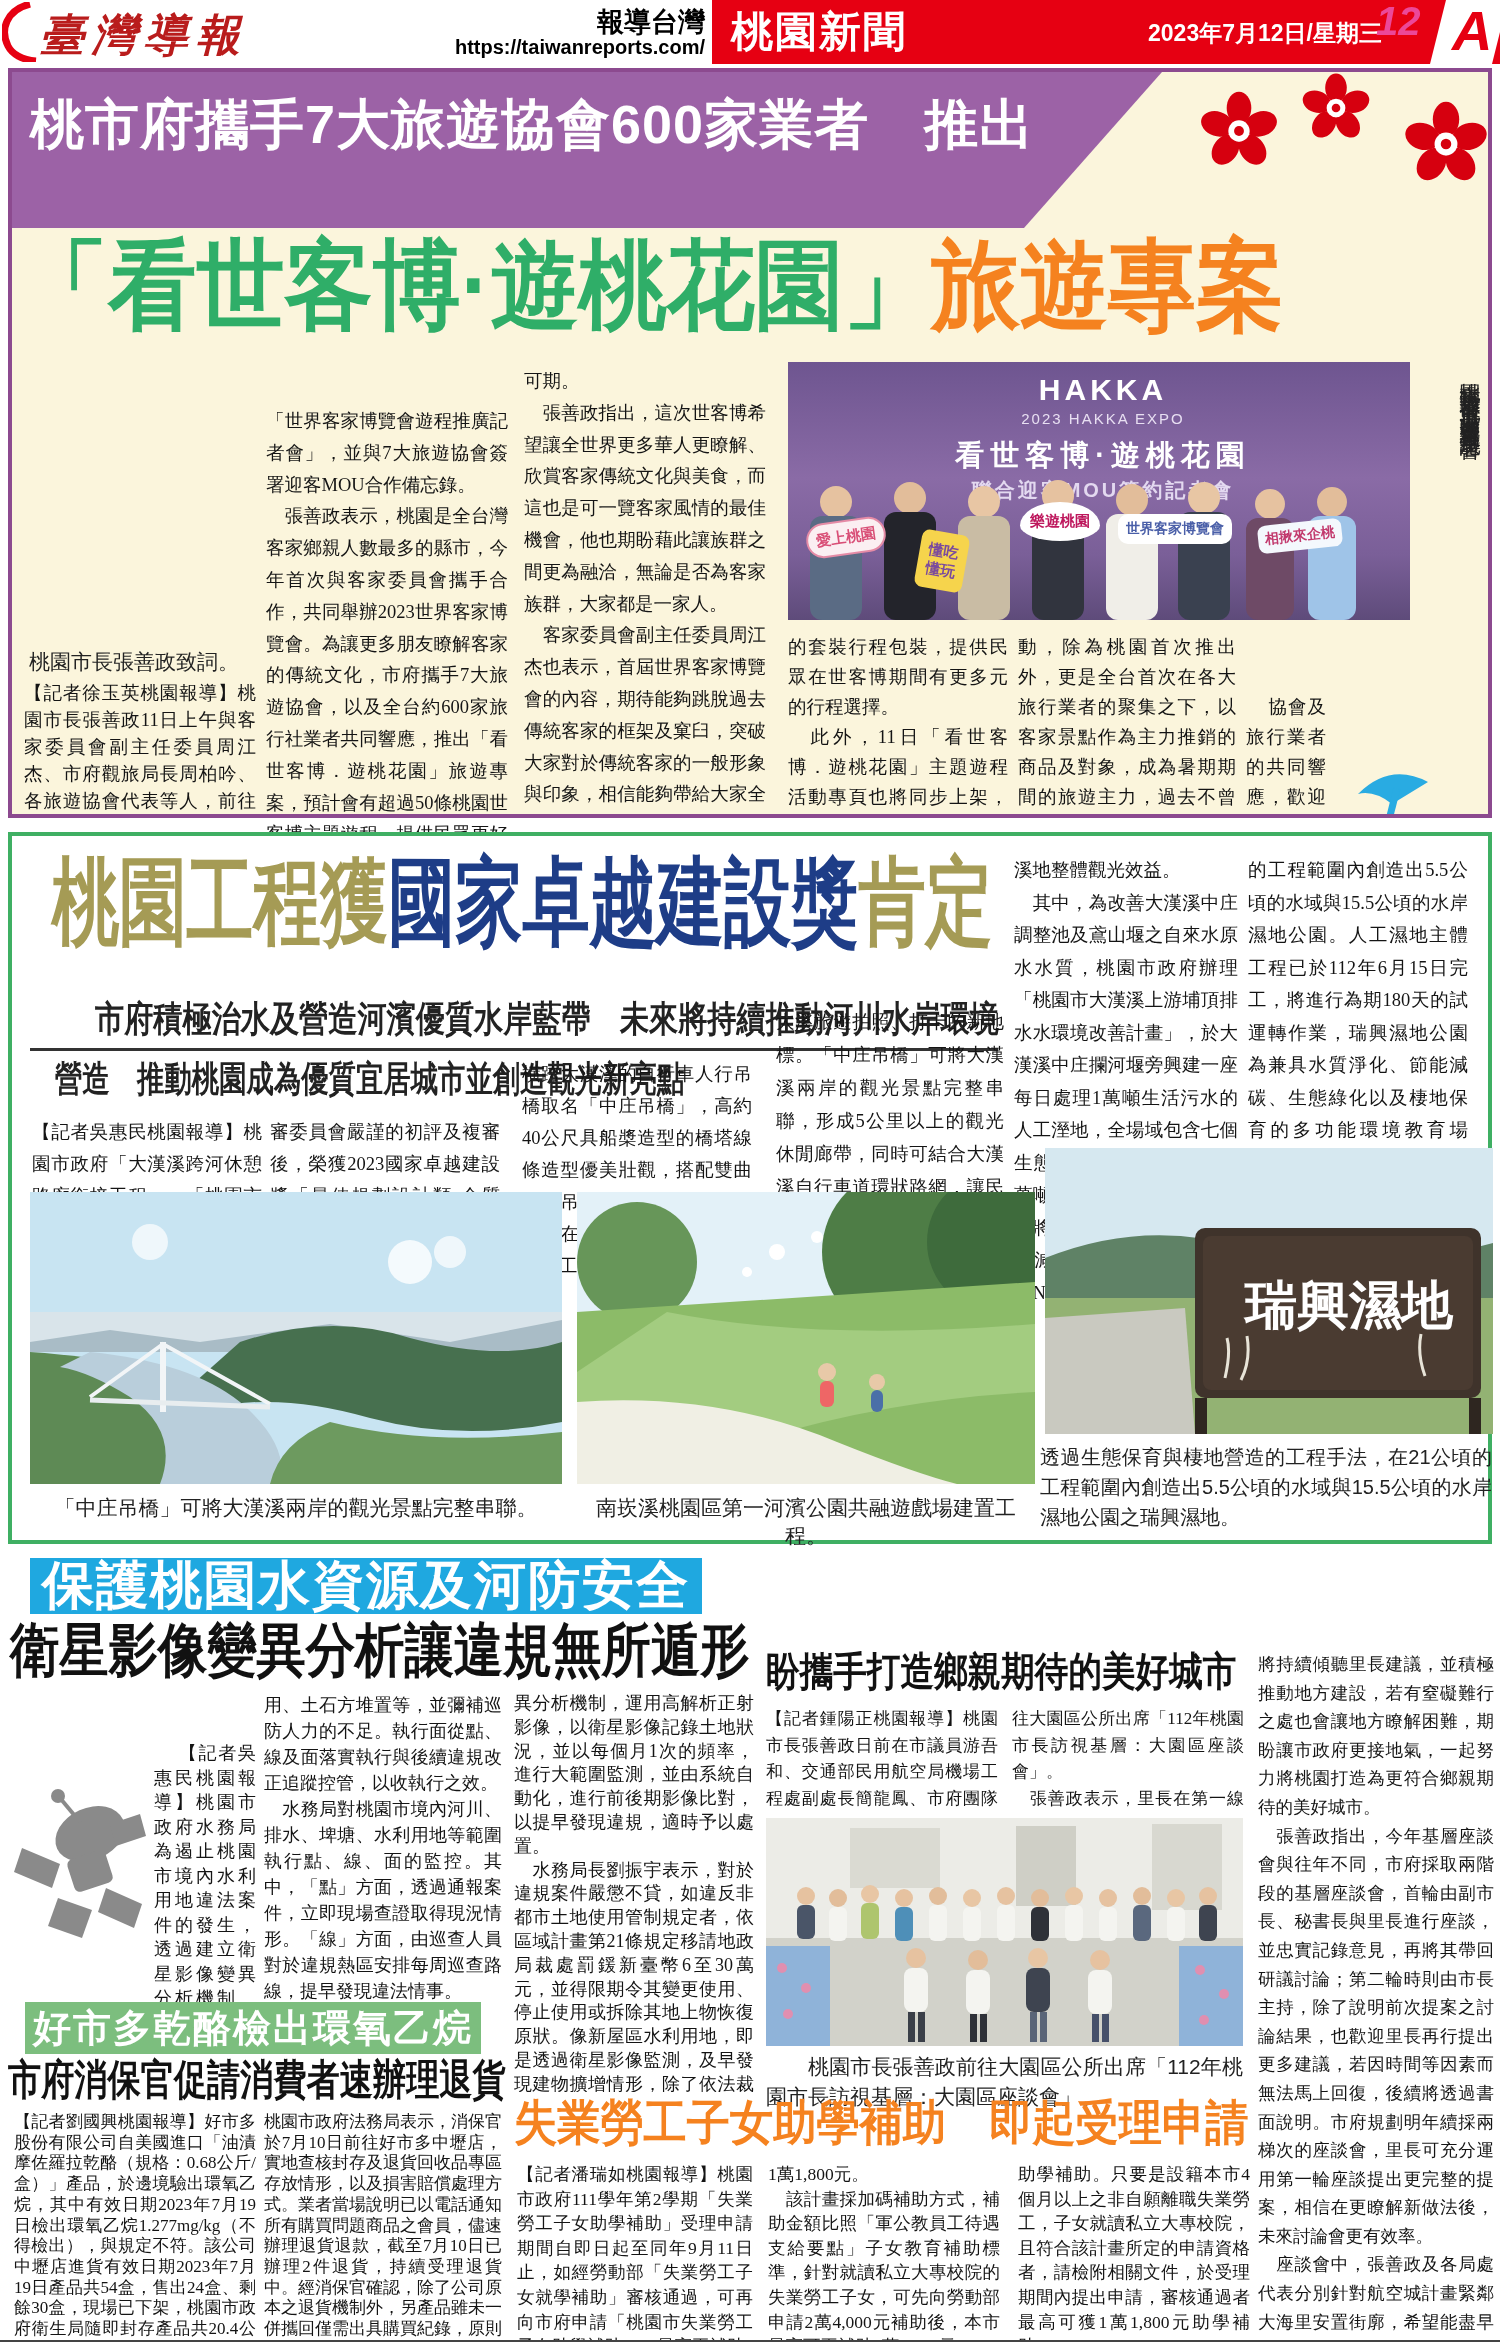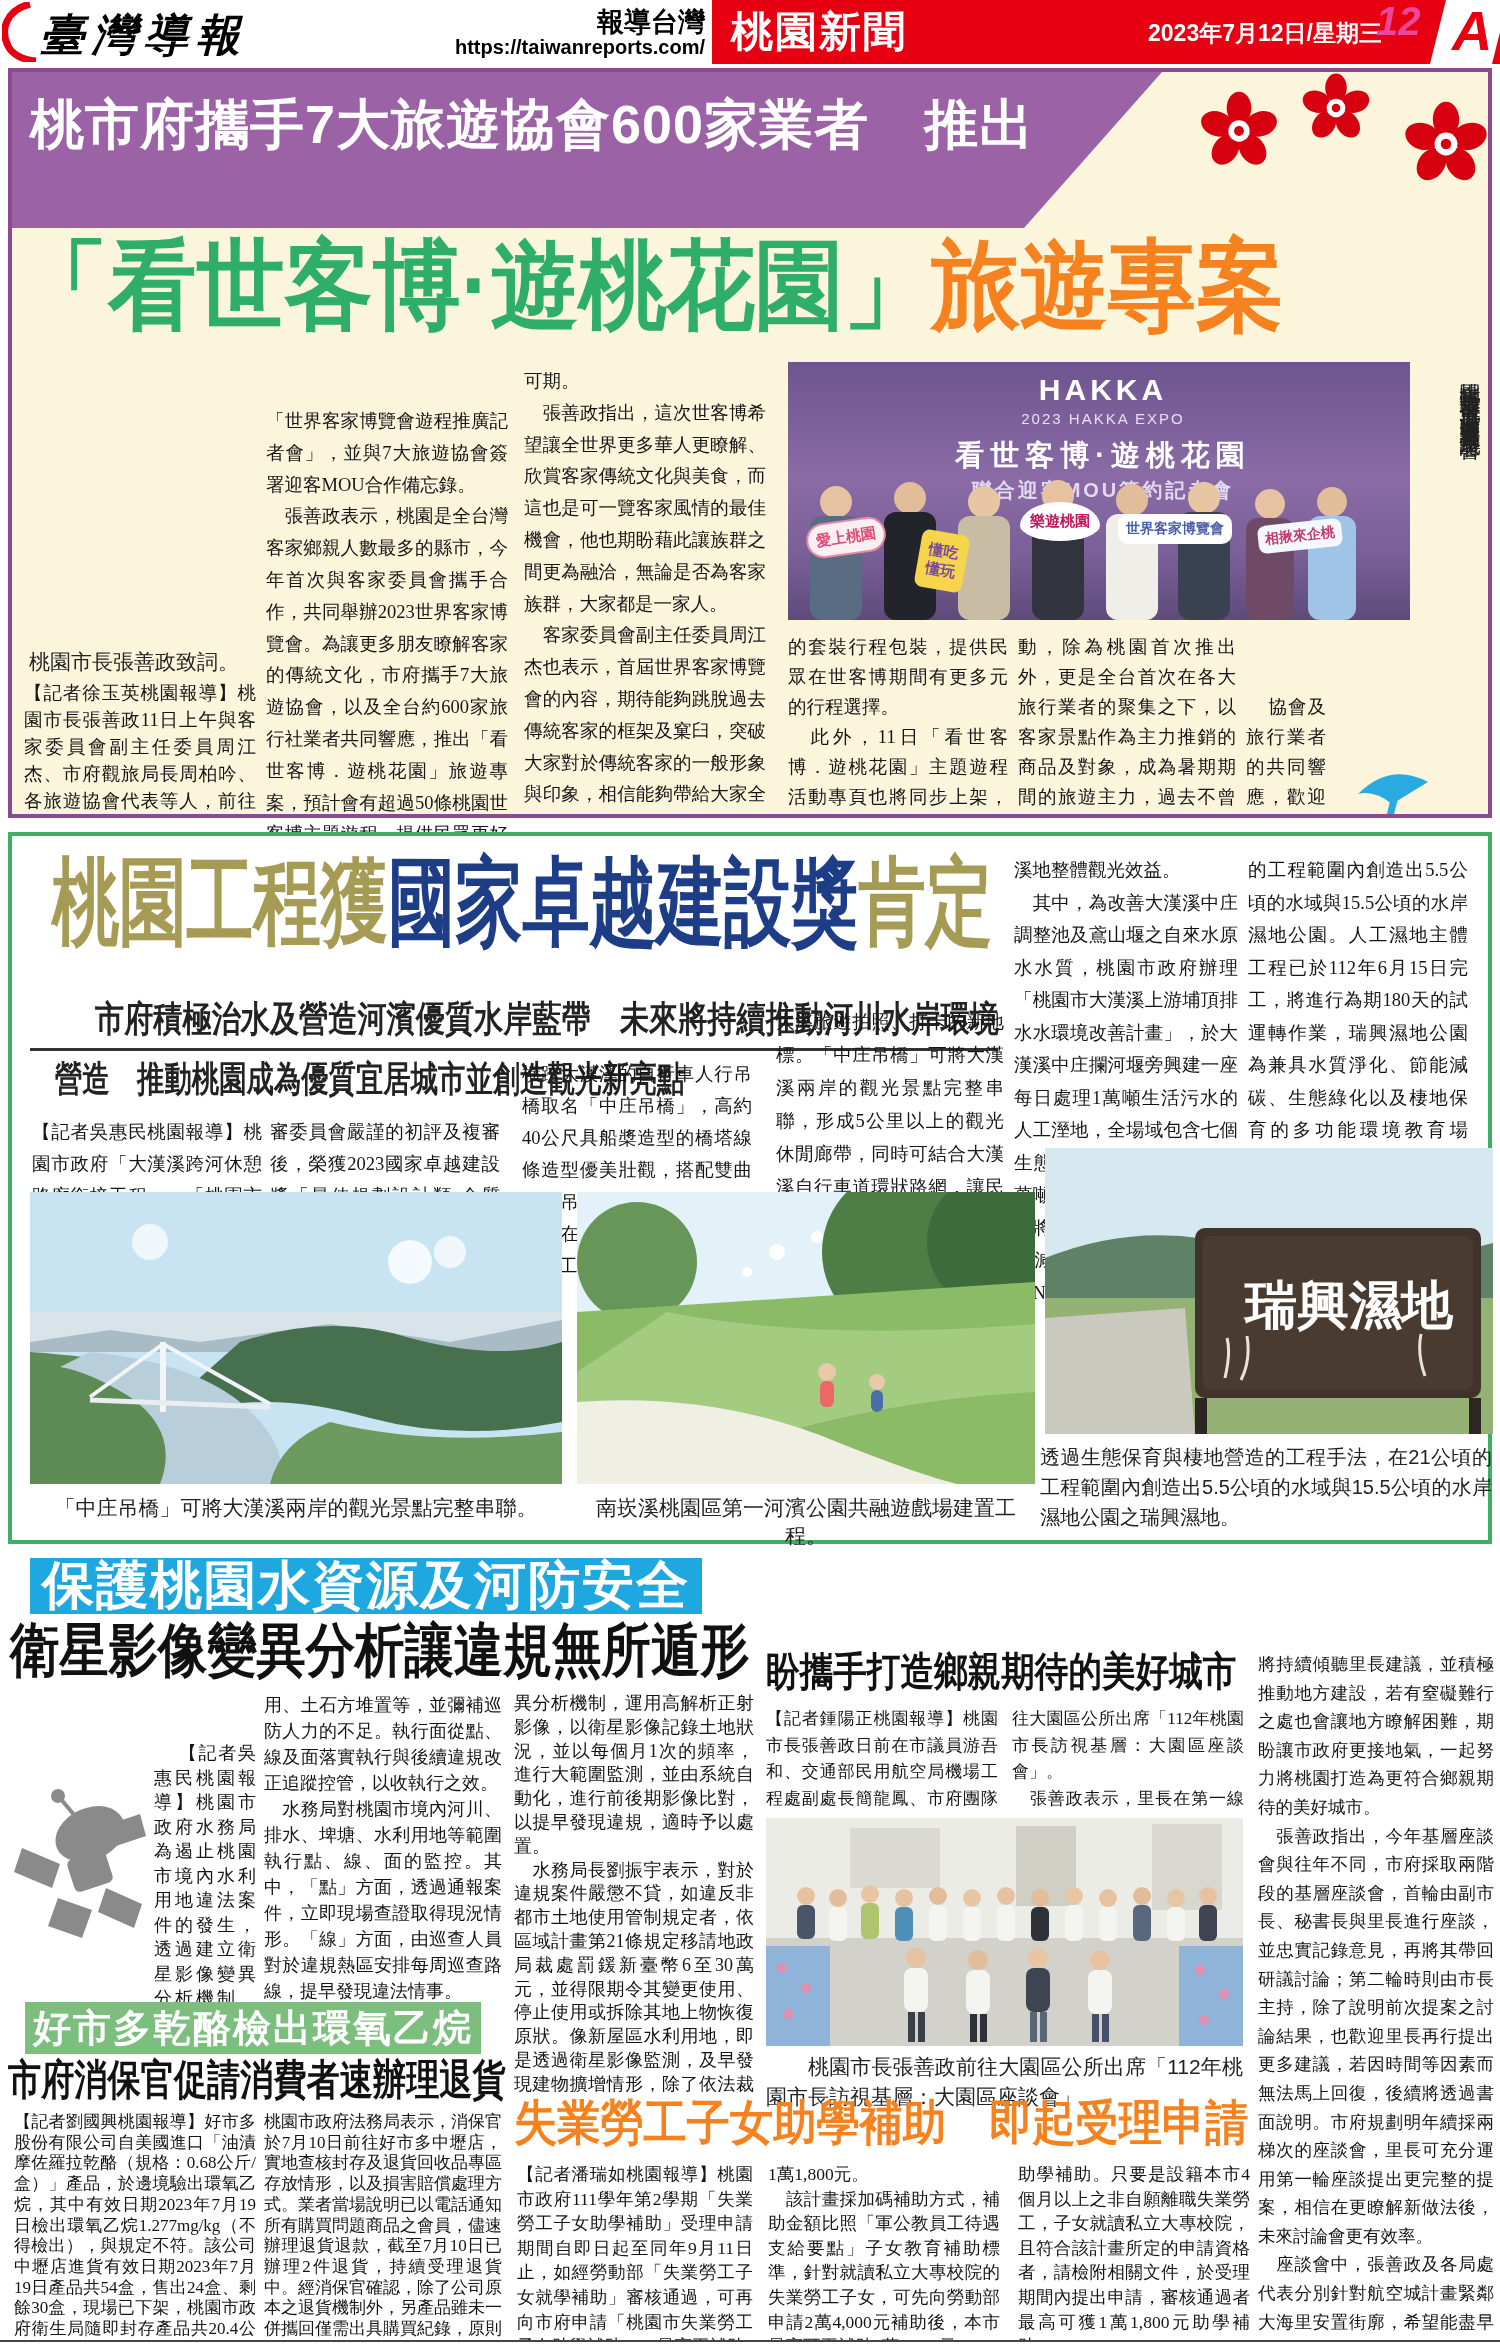--- a/index.html
+++ b/index.html
@@ -19,21 +19,21 @@
 </head>
 <body>
 
 <div id="page">
 
   <div class="abs" style="left:0;top:0;width:1500px;height:64px;background:#fff;">
     <svg class="abs" style="left:2px;top:2px;" width="270" height="60" viewBox="0 0 270 60">
       <path d="M28,2 C4,8 -2,28 6,44 C10,52 20,58 34,59" fill="none" stroke="#E60012" stroke-width="7"></path>
       <path d="M250,4 C262,18 262,40 250,56" fill="none" stroke="#E60012" stroke-width="0"></path>
     </svg>
-    <div class="abs" style="left:40px;top:6px;font-size:44px;color:#000000;font-weight:900;font-family:'Liberation Serif',serif;letter-spacing:8px;font-style:italic;">臺灣導報</div>
+    <div class="abs" style="left:40px;top:6px;font-size:44px;color:#b91c1c;font-weight:900;font-family:'Liberation Serif',serif;letter-spacing:8px;font-style:italic;">臺灣導報</div>
     <div class="abs cap" style="left:560px;top:4px;width:145px;text-align:right;font-size:27px;font-weight:bold;color:#000;">報導台灣</div>
     <div class="abs cap" style="left:400px;top:36px;width:305px;text-align:right;font-size:20px;font-weight:bold;color:#000;">https://taiwanreports.com/</div>
     <div class="abs" style="left:712px;top:0;width:788px;height:64px;background:#E60012;"></div>
     <div class="abs banner" style="left:724px;top:6px;width:190px;height:52px;font-size:42px;letter-spacing:2px;">桃園新聞</div>
     <div class="abs banner" style="left:1130px;top:18px;width:270px;height:30px;font-size:23px;font-weight:bold;">2023年7月12日/星期三</div>
     <div class="abs" style="left:1438px;top:0;width:62px;height:64px;background:#fff;transform:skewX(-14deg);"></div>
     <div class="abs hl" style="left:1376px;top:0px;font-size:40px;color:#ec4899;font-style:italic;">12</div>
     <div class="abs hl" style="left:1452px;top:2px;font-size:56px;color:#E60012;font-style:italic;">A</div>
   </div>
 

